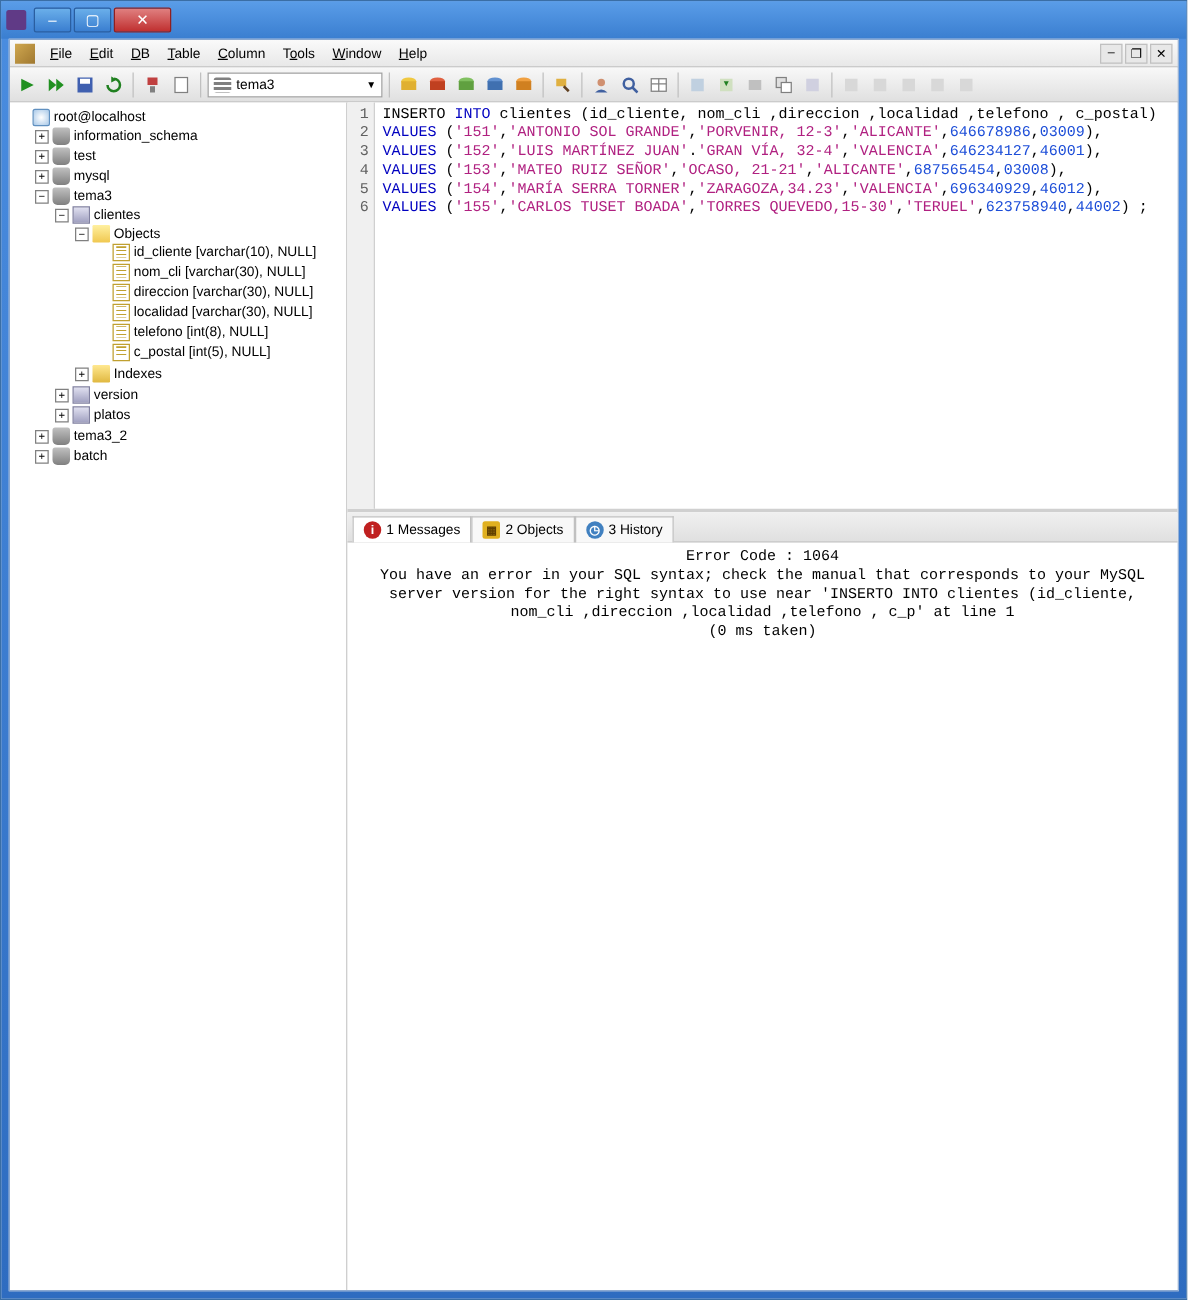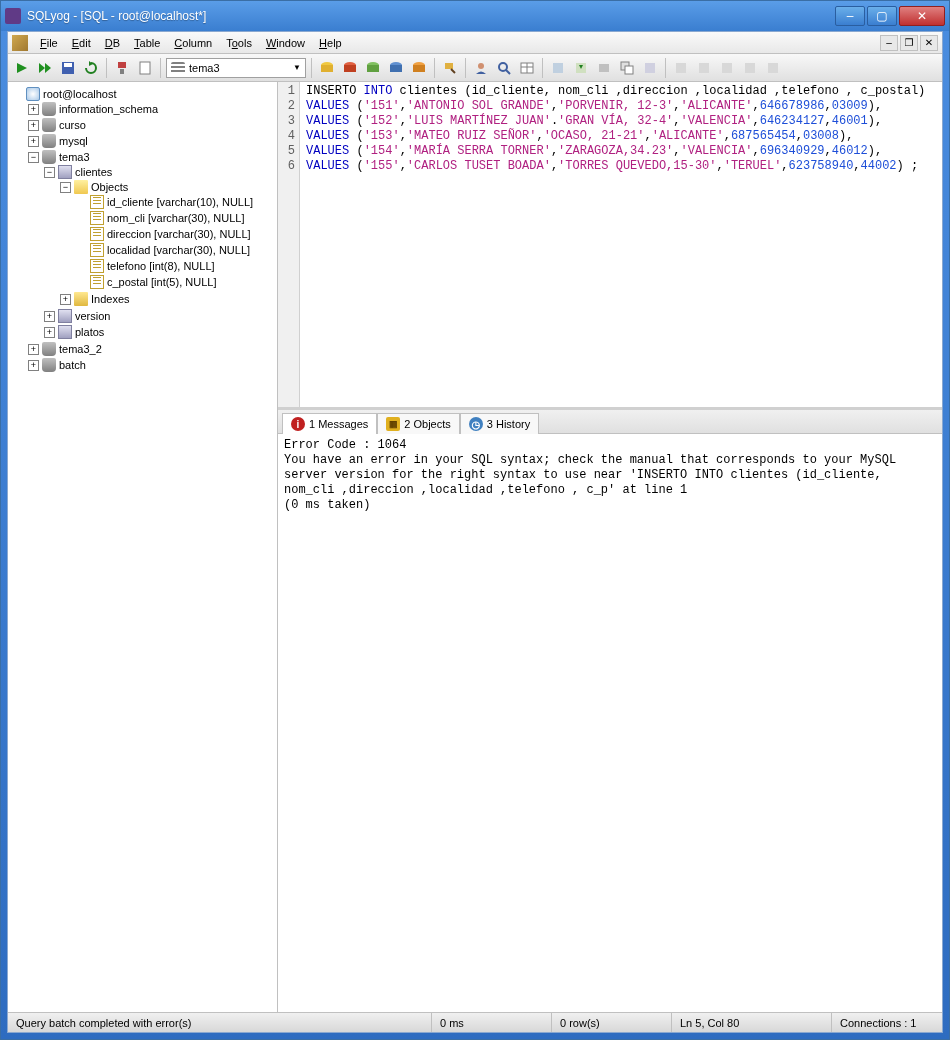--- a/index.html
+++ b/index.html
@@ -49,33 +49,32 @@
 .str { color: #b02080; }
 .num { color: #1d4ed8; }
 .bottom-pane { flex: 1; display: flex; flex-direction: column; background: #fff; min-height: 0; }
 .tabs { height: 24px; background: linear-gradient(180deg,#f0f0f0,#e0e0e0); border-bottom: 1px solid #c0c0c0; display: flex; align-items: flex-end; padding: 0 4px; gap: 0; }
 .tab { display: flex; align-items: center; gap: 4px; padding: 3px 8px; border: 1px solid #c0c0c0; border-bottom: none; background: #f8f8f8; font-size: 11px; position: relative; top: 1px; }
 .tab.active { background: #fff; }
 .tab-icon { width: 14px; height: 14px; border-radius: 50%; display: inline-flex; align-items: center; justify-content: center; font-size: 10px; font-weight: bold; color: #fff; }
 .tab-icon.err { background: #c02020; }
 .tab-icon.obj { background: #e0b020; color: #604000; border-radius: 2px; font-size: 9px; }
 .tab-icon.hist { background: #4080c0; }
-.msg-area { flex: 1; padding: 4px 6px; font-family: "Courier New", monospace; font-size: 12px; line-height: 15px; overflow: auto; white-space: pre-wrap; }
+.msg-area { flex: 1; padding: 4px 6px; font-family: "Courier New", monospace; font-size: 12px; line-height: 15px; overflow: auto; white-space: pre-wrap; text-align: center; }
 .statusbar { height: 20px; background: linear-gradient(180deg,#f0f0f0,#d8d8d8); border-top: 1px solid #c0c0c0; display: flex; align-items: center; font-size: 11px; }
 .stat-cell { padding: 0 8px; border-right: 1px solid #c0c0c0; height: 100%; display: flex; align-items: center; }
 .stat-cell.wide { flex: 1; }
 svg { display: block; }
 </style>
 </head>
 <body>
 
 <div class="window">
   <div class="titlebar">
     <span class="app-icon"></span>
-    <span class="title">SQLyog - [SQL - root@localhost*]</span>
     <div class="winbtns">
       <div class="winbtn">–</div>
       <div class="winbtn">▢</div>
       <div class="winbtn close">✕</div>
     </div>
   </div>
 
   <div class="inner">
     <div class="menubar">
       <span class="mdi-icon"></span>
@@ -265,21 +264,21 @@
                     <div class="row">
                       <span class="expander">+</span>
                       <span class="ticon db"></span>
                       <span>information_schema</span>
                     </div>
                   </li>
                 <li>
                     <div class="row">
                       <span class="expander">+</span>
                       <span class="ticon db"></span>
-                      <span>curso</span>
+                      <span>test</span>
                     </div>
                   </li>
                 <li>
                     <div class="row">
                       <span class="expander">+</span>
                       <span class="ticon db"></span>
                       <span>mysql</span>
                     </div>
                   </li>
                 <li>
@@ -419,21 +418,14 @@
               <span>3 History</span>
             </div>
           </div>
           <div class="msg-area">Error Code : 1064
 You have an error in your SQL syntax; check the manual that corresponds to your MySQL server version for the right syntax to use near 'INSERTO INTO clientes (id_cliente, nom_cli ,direccion ,localidad ,telefono , c_p' at line 1
 (0 ms taken)</div>
         </div>
       </div>
     </div>
 
-    <div class="statusbar">
-      <div class="stat-cell wide">Query batch completed with error(s)</div>
-      <div class="stat-cell" style="width:120px">0 ms</div>
-      <div class="stat-cell" style="width:120px">0 row(s)</div>
-      <div class="stat-cell" style="width:160px">Ln 5, Col 80</div>
-      <div class="stat-cell" style="width:110px;border-right:none">Connections : 1</div>
-    </div>
   </div>
 </div>
 
 </body></html>

